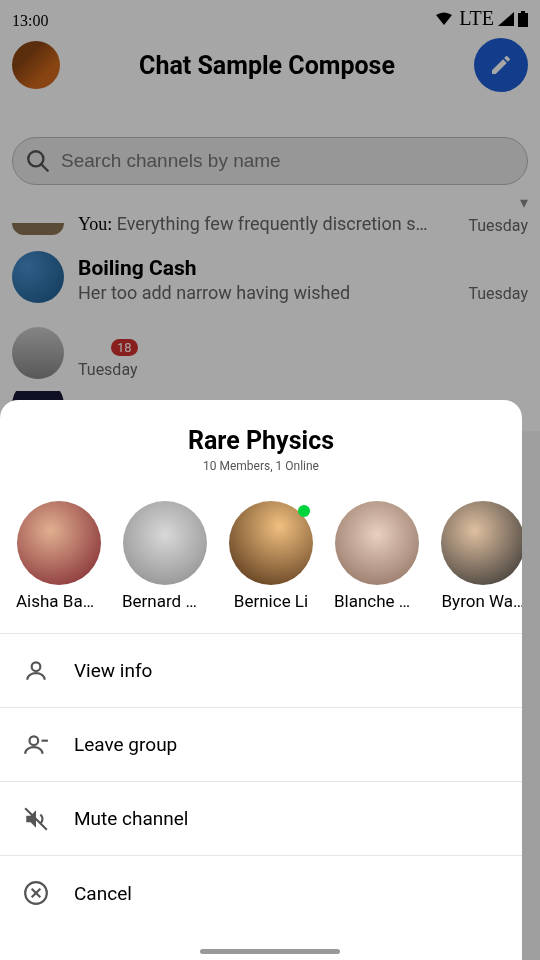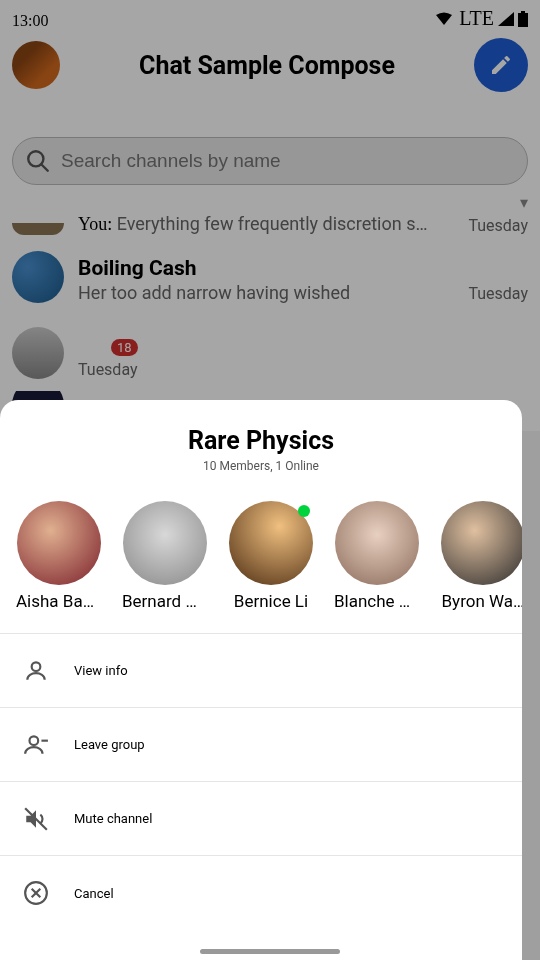--- a/index.html
+++ b/index.html
@@ -211,21 +211,21 @@
     height: 74px;
     border-bottom: 1px solid #e5e5e5;
   }
   .opt:last-child { border-bottom: none; }
   .opt-icon {
     width: 28px; height: 28px;
     display: flex;
     align-items: center;
     justify-content: center;
   }
-  .opt-label { font-size: 13px; color: #000; }
+  .opt-label { font-size: 19px; color: #000; }
   
   
   .nav-handle {
     position: absolute;
     bottom: 6px;
     left: 50%;
     transform: translateX(-50%);
     width: 140px; height: 5px;
     background: #999;
     border-radius: 3px;

